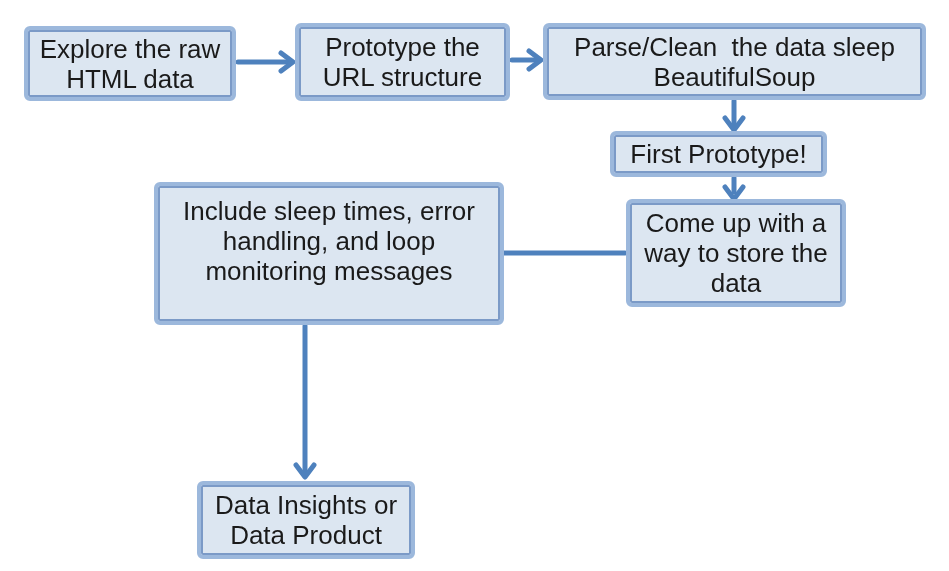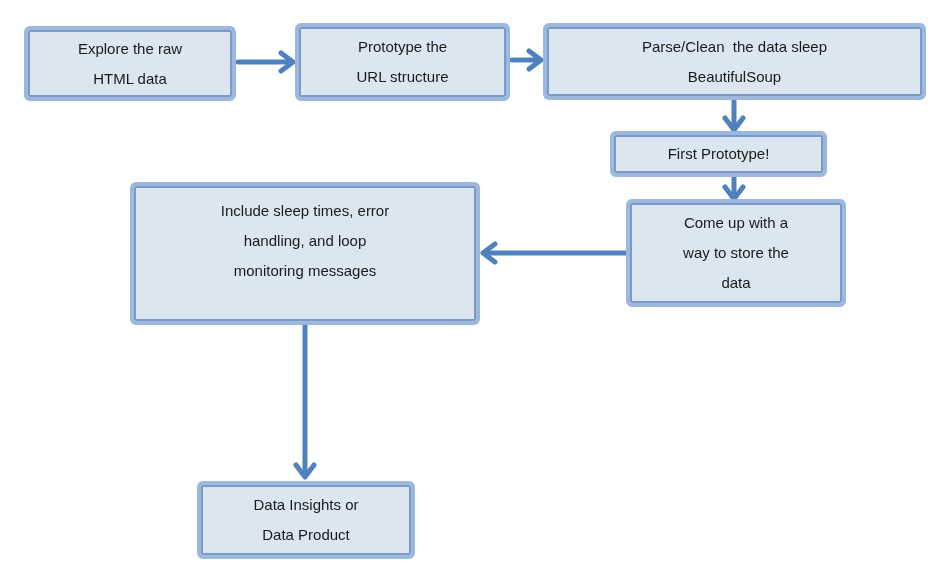--- a/index.html
+++ b/index.html
@@ -28,30 +28,31 @@
     box-sizing: border-box;
     background: #dce6f1;
     border: 4px solid #9cb8dc;
     border-radius: 6px;
     box-shadow: inset 0 0 0 2px #7b9ac7;
     display: flex;
     align-items: center;
     justify-content: center;
     text-align: center;
     color: #1a1a1a;
-    font-size: 15px;
+    font-size: 26px;
     line-height: 30px;
   }
   .node .node-label {
     white-space: pre-wrap;
     display: block;
   }
   .node.top-aligned {
     align-items: flex-start;
     padding-top: 10px;
+    margin-left: 24px;
   }
   
   #node-explore    { left: 24px;  top: 26px;  width: 212px; height: 75px;  }
   #node-determine  { left: 295px; top: 23px;  width: 215px; height: 78px;  }
   #node-parse      { left: 543px; top: 23px;  width: 383px; height: 77px;  }
   #node-prototype  { left: 610px; top: 131px; width: 217px; height: 46px;  }
   #node-store      { left: 626px; top: 199px; width: 220px; height: 108px; }
   #node-robust     { left: 130px; top: 182px; width: 350px; height: 143px; }
   #node-insights   { left: 197px; top: 481px; width: 218px; height: 78px;  }
 </style>

